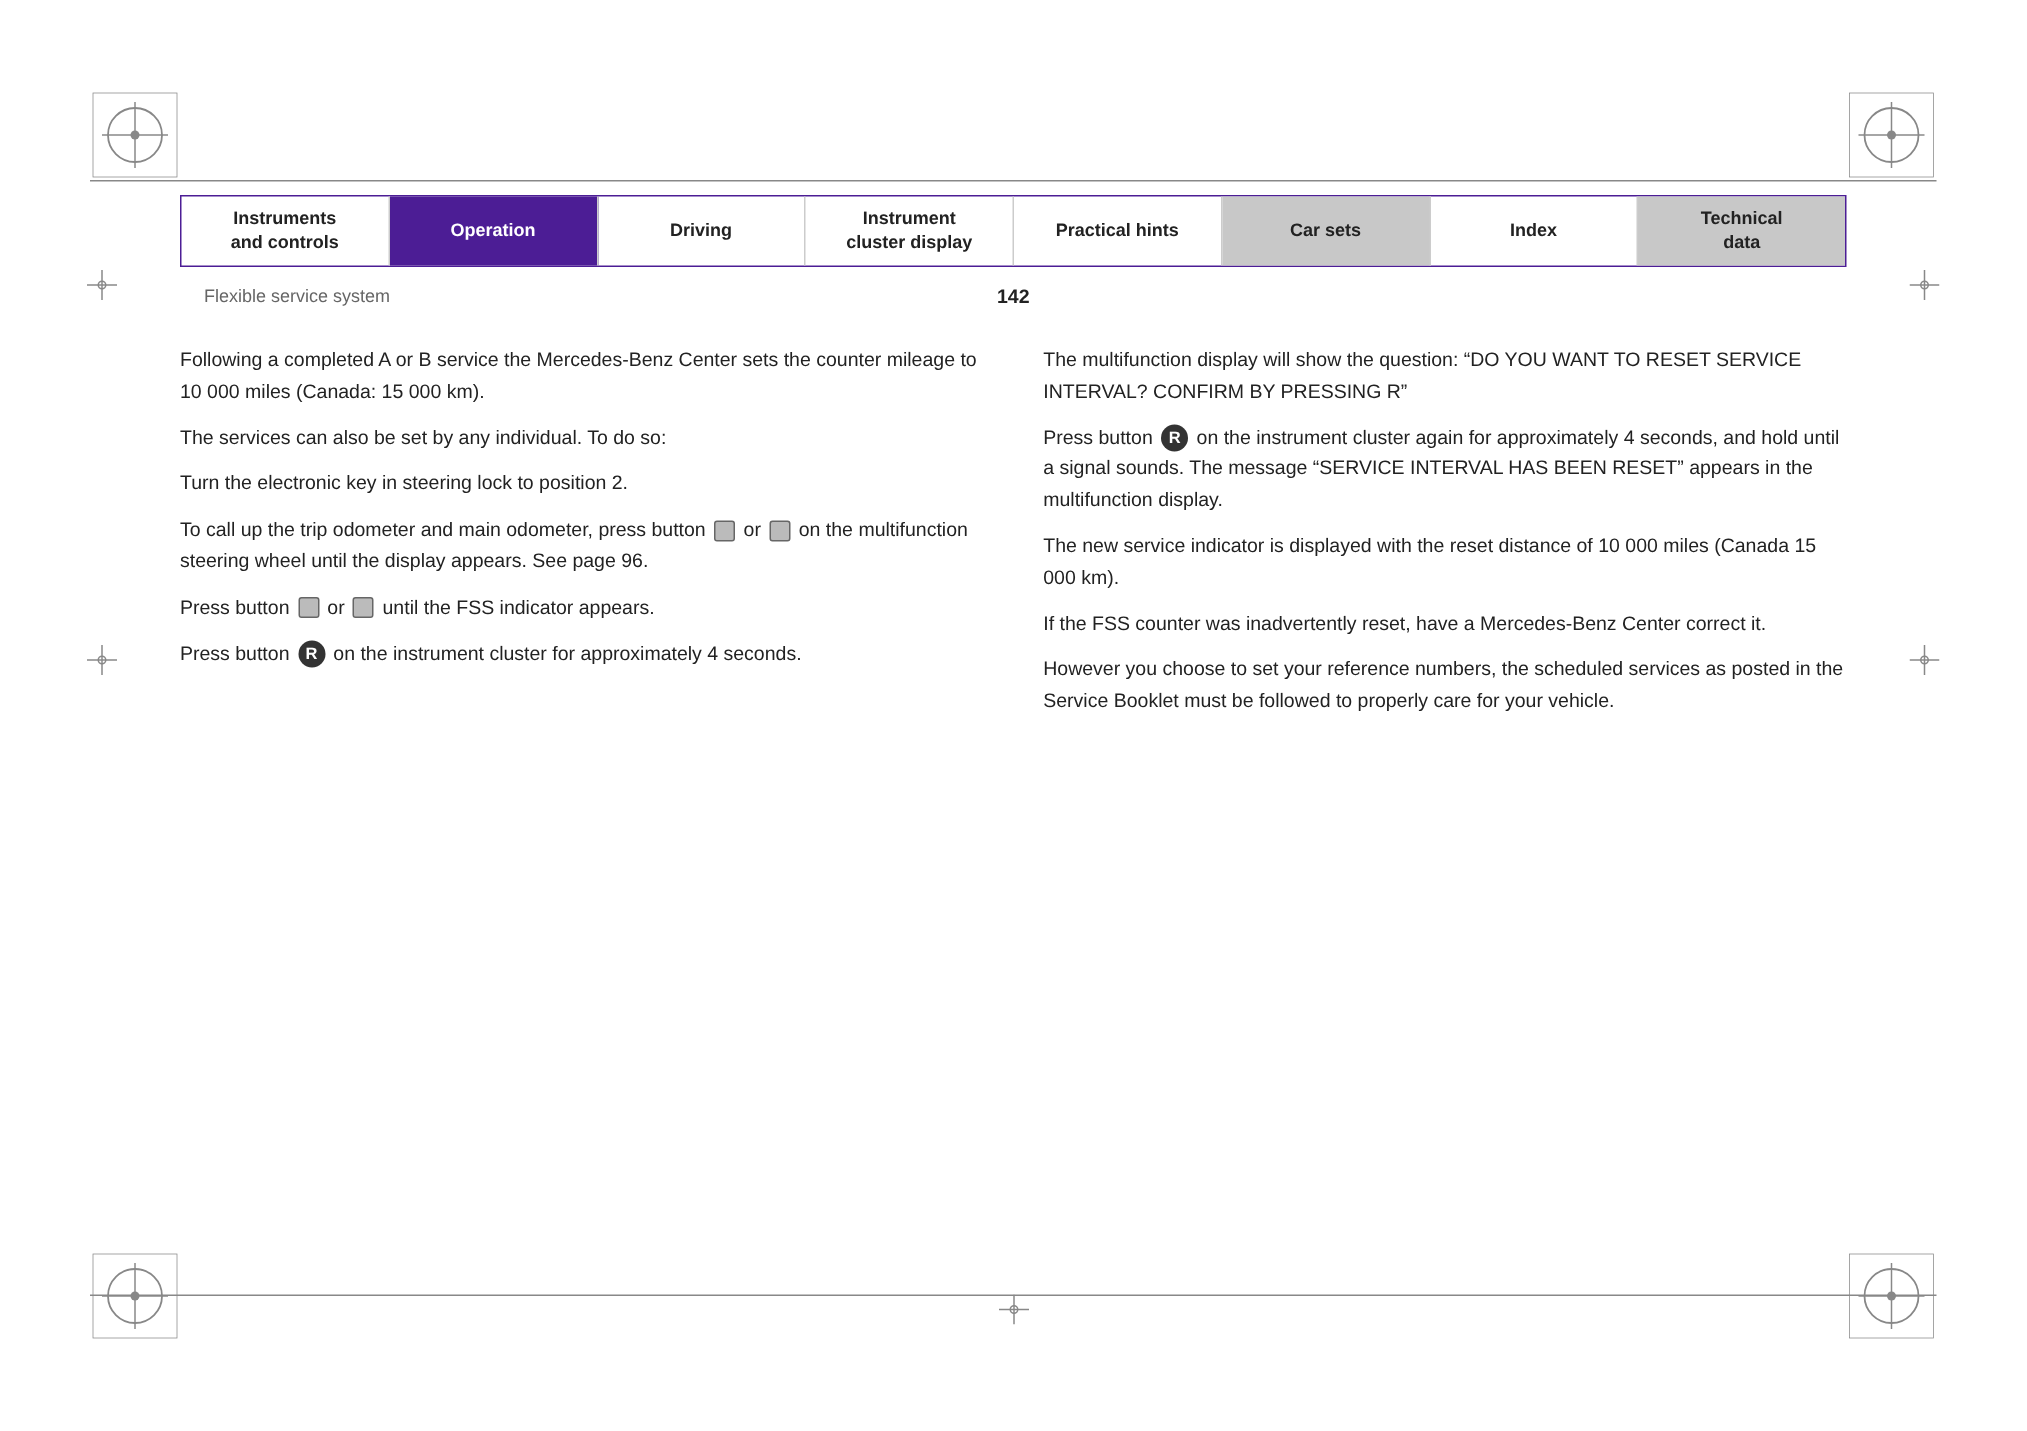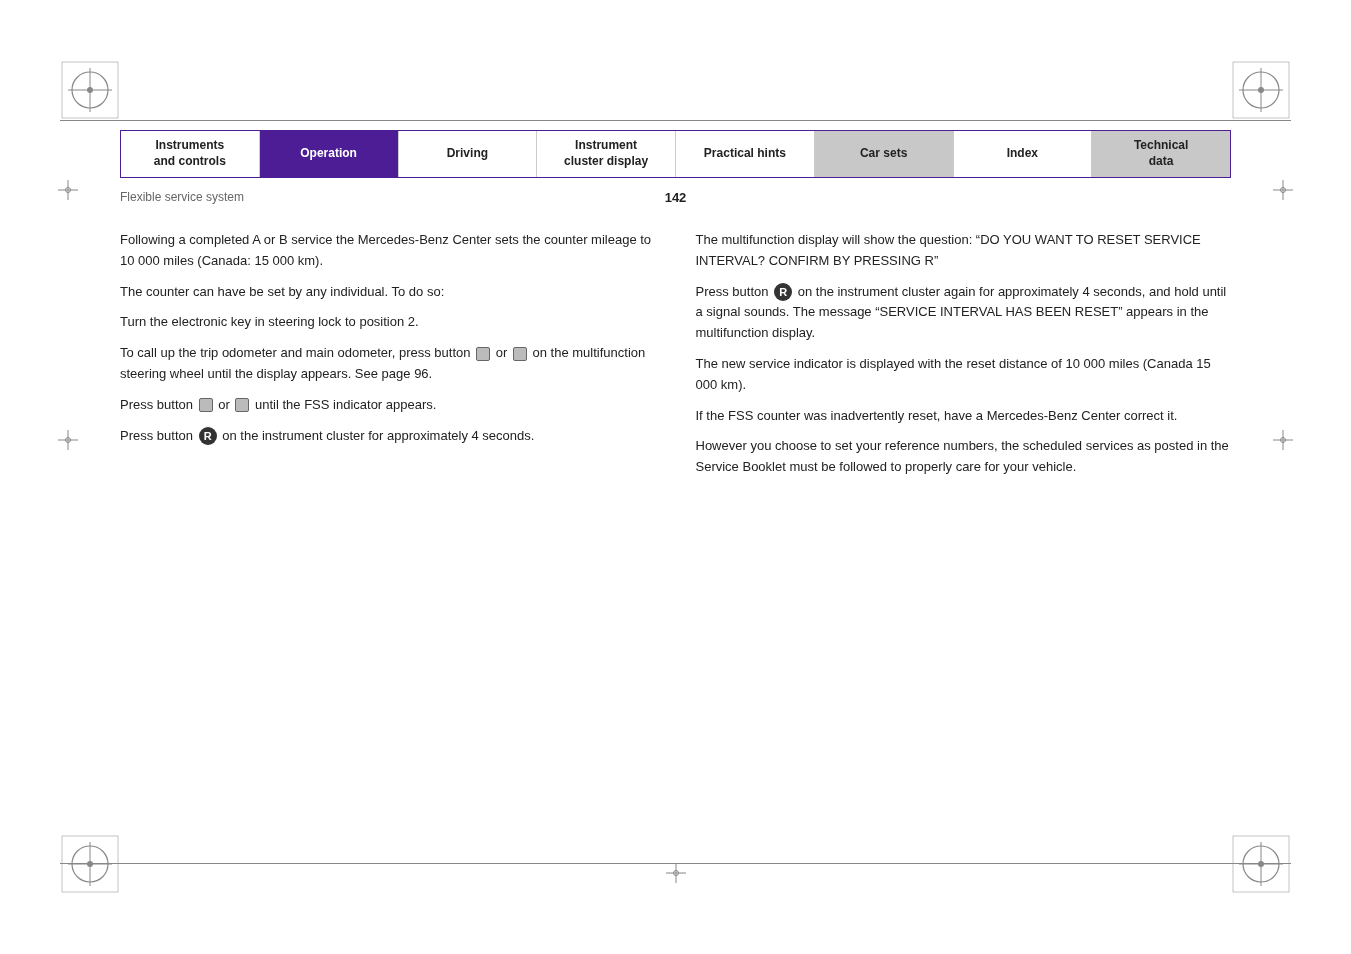--- a/index.html
+++ b/index.html
@@ -82,20 +82,21 @@
     .section-header {
       display: flex;
       align-items: baseline;
       margin-bottom: 14px;
     }
 
     .section-title {
       font-size: 12px;
       color: #666;
       margin-right: auto;
+      margin-left: 16px;
     }
 
     .page-number {
       font-size: 13px;
       font-weight: bold;
       position: absolute;
       left: 50%;
       transform: translateX(-50%);
     }
 
@@ -316,21 +317,21 @@
 <div class="page-area">
   <div class="section-header" style="position:relative;">
     <span class="section-title">Flexible service system</span>
     <span class="page-number">142</span>
   </div>
 
   <div class="content-columns">
 
     <div class="col-left">
       <p>Following a completed A or B service the Mercedes-Benz Center sets the counter mileage to 10 000 miles (Canada: 15 000 km).</p>
-      <p>The counter can have be set by any individual. To do so:</p>
+      <p>The services can also be set by any individual. To do so:</p>
       <p>Turn the electronic key in steering lock to position 2.</p>
       <p>To call up the trip odometer and main odometer, press button <span class="btn-placeholder"></span> or <span class="btn-placeholder"></span> on the multifunction steering wheel until the display appears. See page 96.</p>
       <p>Press button <span class="btn-placeholder"></span> or <span class="btn-placeholder"></span> until the FSS indicator appears.</p>
       <p>Press button <span class="r-button">R</span> on the instrument cluster for approximately 4 seconds.</p>
     </div>
 
     <div class="col-right">
       <p>The multifunction display will show the question: “DO YOU WANT TO RESET SERVICE INTERVAL? CONFIRM BY PRESSING R”</p>
       <p>Press button <span class="r-button">R</span> on the instrument cluster again for approximately 4 seconds, and hold until a signal sounds. The message “SERVICE INTERVAL HAS BEEN RESET” appears in the multifunction display.</p>
       <p>The new service indicator is displayed with the reset distance of 10 000 miles (Canada 15 000 km).</p>

